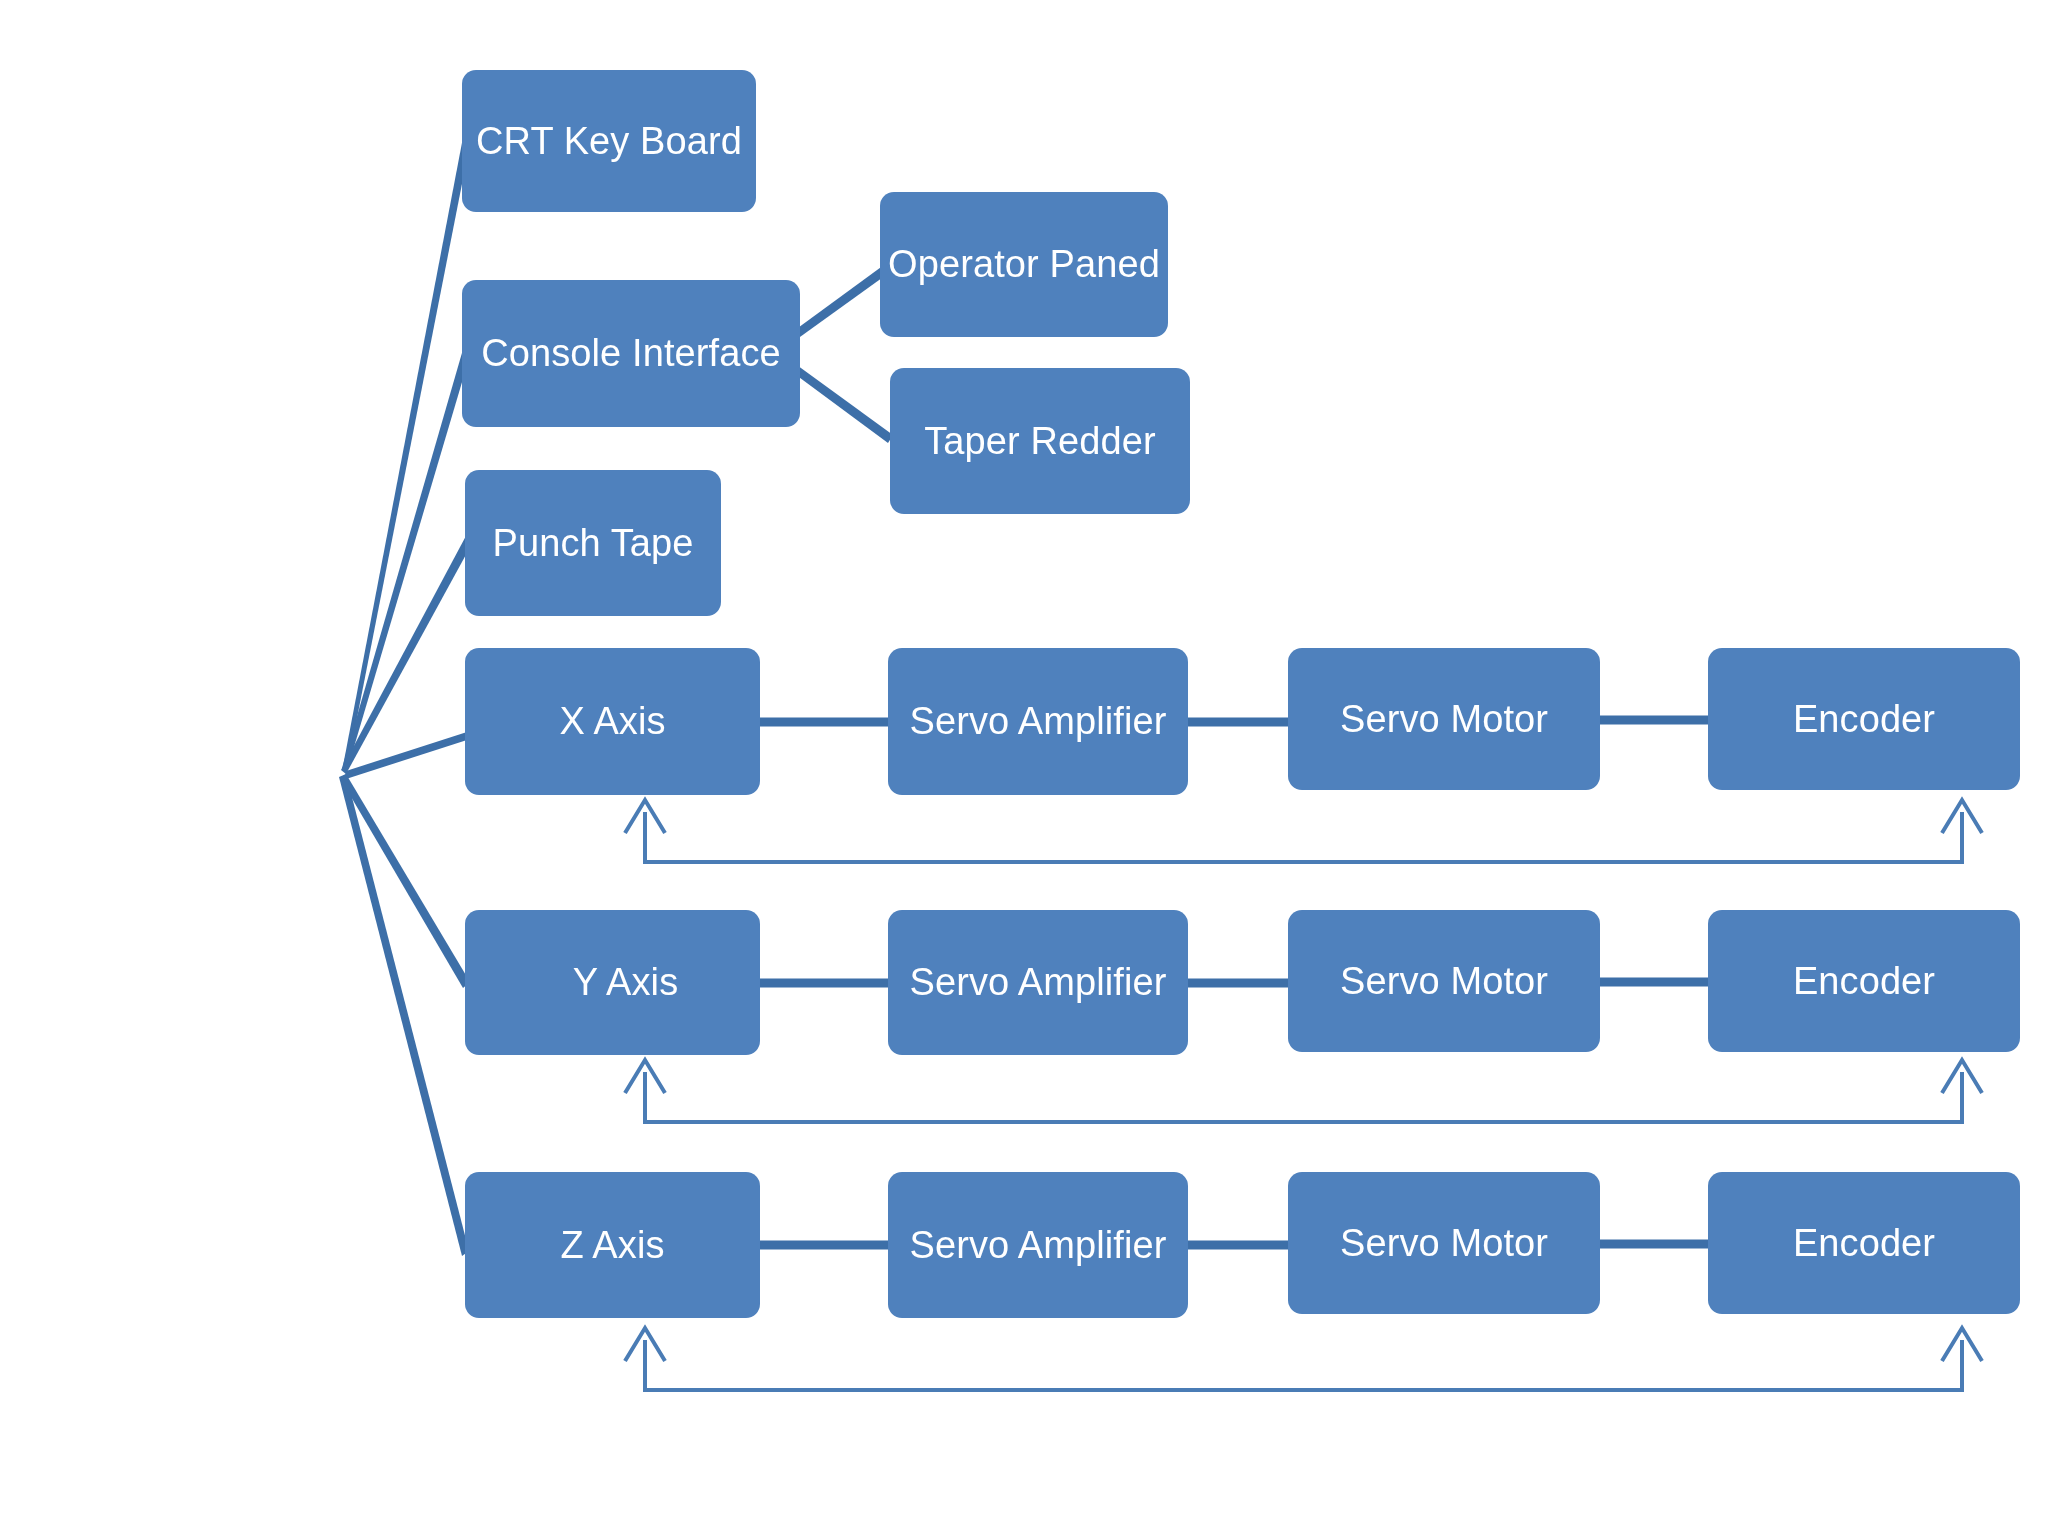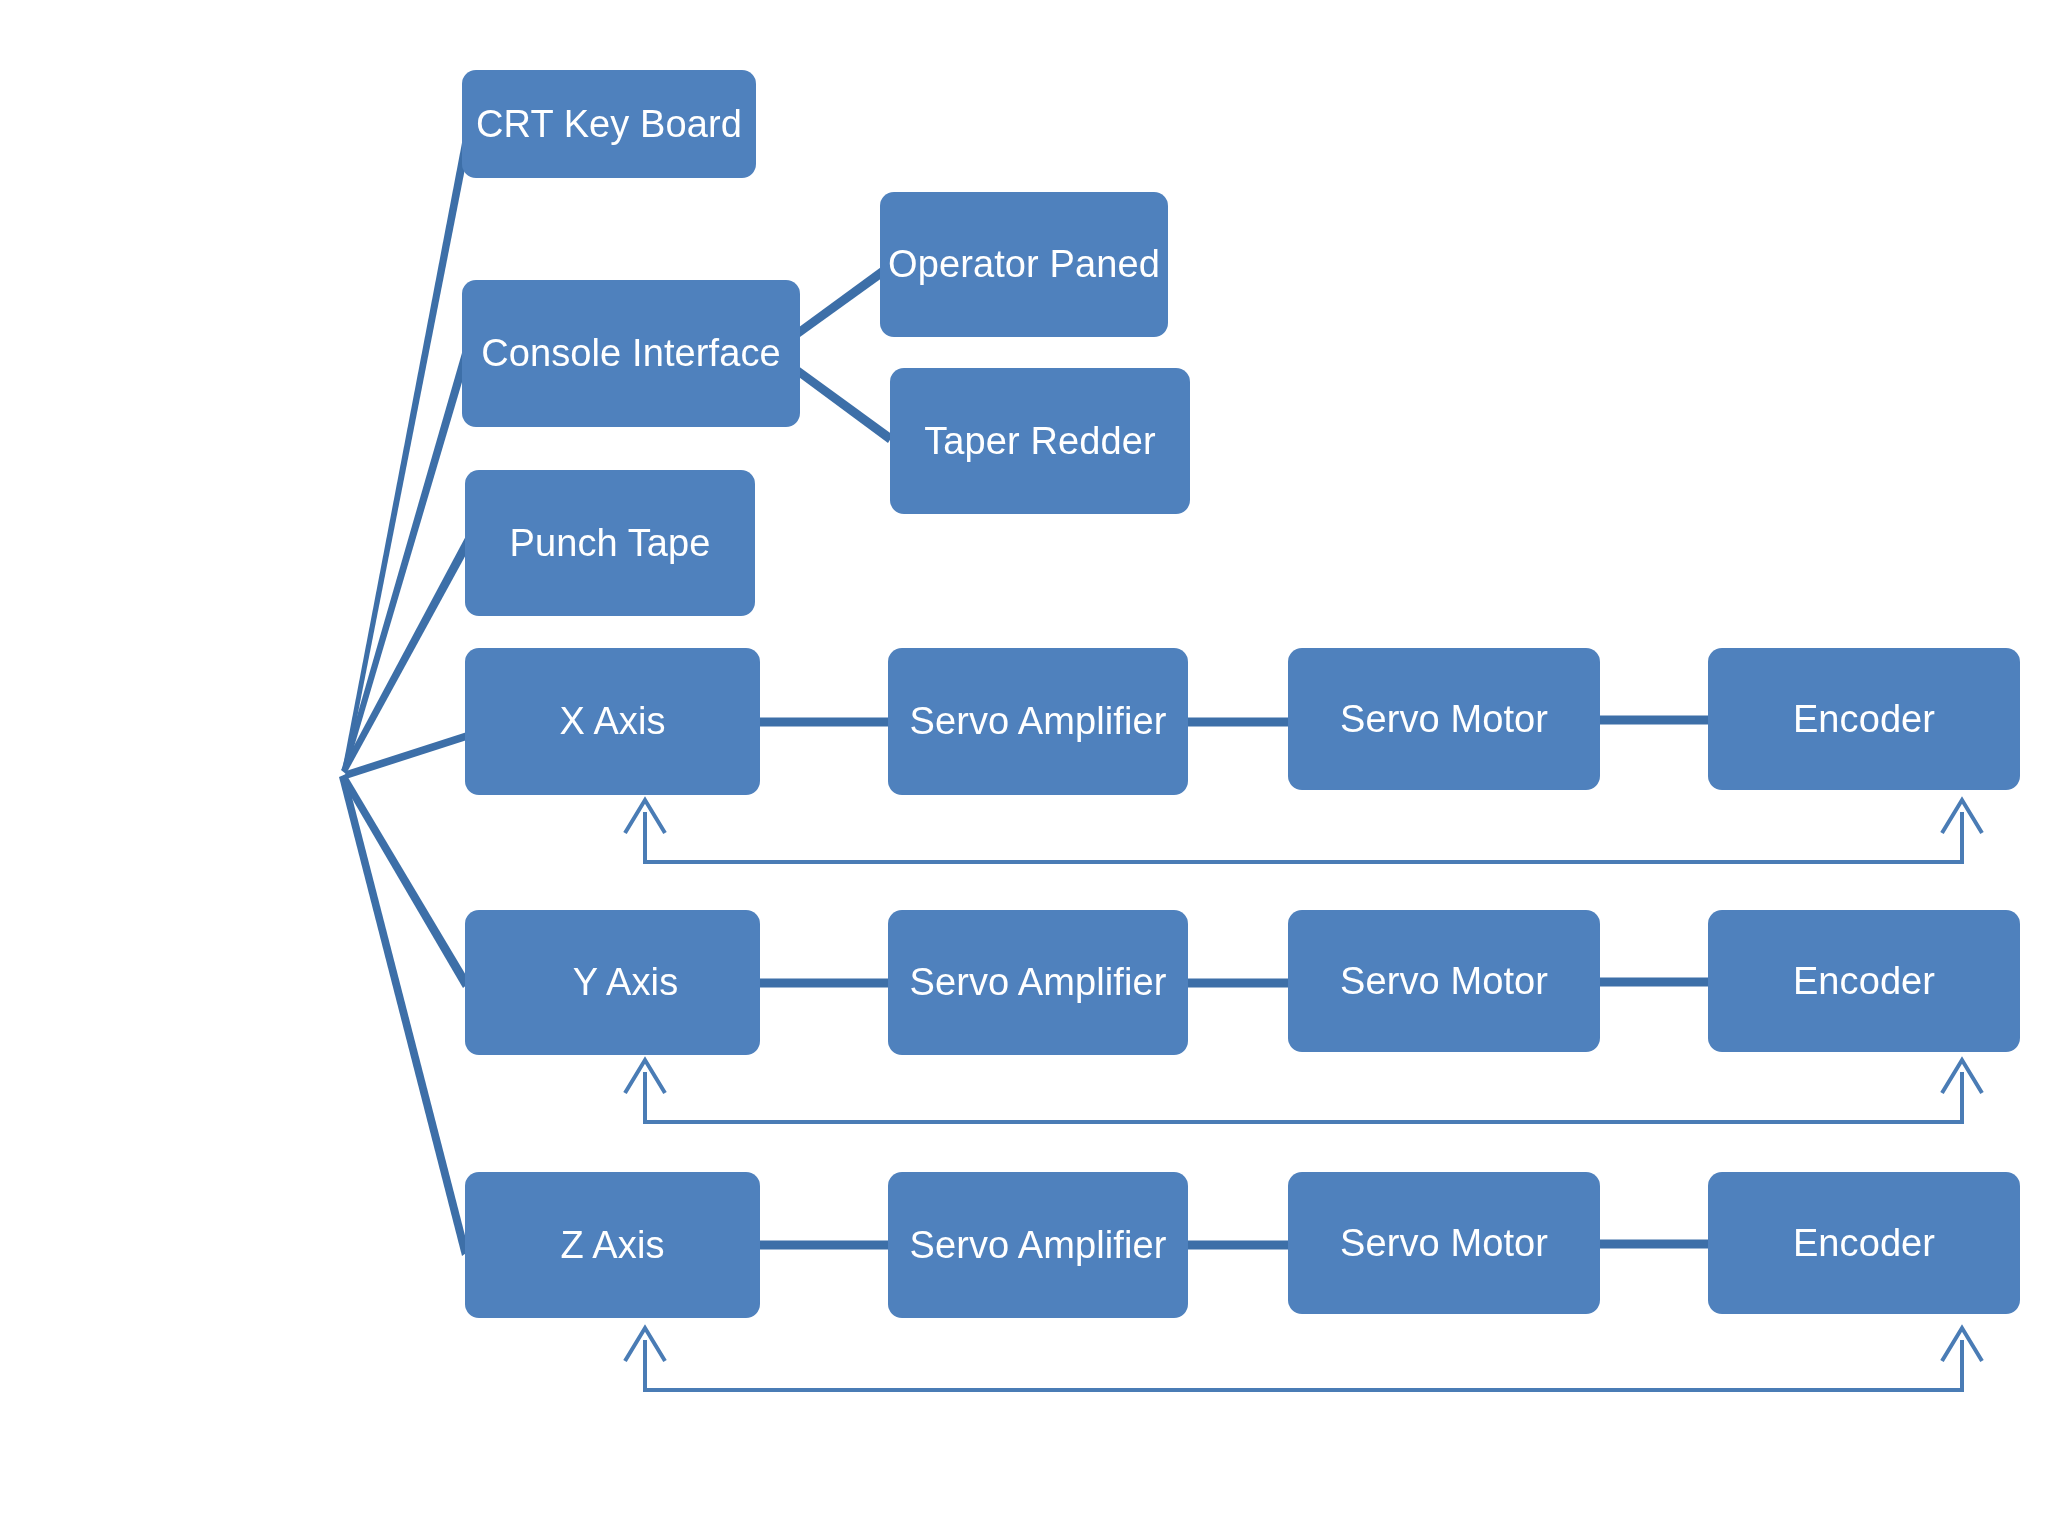--- a/index.html
+++ b/index.html
@@ -36,25 +36,25 @@
     justify-content: center;
     text-align: center;
     line-height: 1.18;
     font-weight: 400;
     letter-spacing: 0.1px;
     padding: 4px 8px;
     z-index: 3;
     white-space: pre-line;
   }
   .n-cpu      { left: 50px;   top: 708px;  width: 295px; height: 138px; font-size: 37px; }
-  .n-crt      { left: 462px;  top: 70px;   width: 294px; height: 108px; font-size: 38px; }
+  .n-crt      { left: 462px;  top: 70px;   width: 294px; height: 142px; font-size: 38px; }
   .n-console  { left: 462px;  top: 280px;  width: 338px; height: 147px; font-size: 38px; }
   .n-oppanel  { left: 880px;  top: 192px;  width: 288px; height: 145px; font-size: 38px; }
   .n-taper    { left: 890px;  top: 368px;  width: 300px; height: 146px; font-size: 38px; }
-  .n-punch    { left: 465px;  top: 470px;  width: 290px; height: 146px; font-size: 38px; }
+  .n-punch    { left: 465px;  top: 470px;  width: 256px; height: 146px; font-size: 38px; }
 
   .n-xaxis    { left: 465px;  top: 648px;  width: 295px; height: 147px; font-size: 38px; }
   .n-xamp     { left: 888px;  top: 648px;  width: 300px; height: 147px; font-size: 38px; }
   .n-xmotor   { left: 1288px; top: 648px;  width: 312px; height: 142px; font-size: 38px; }
   .n-xenc     { left: 1708px; top: 648px;  width: 312px; height: 142px; font-size: 38px; }
 
   .n-yaxis    { left: 465px;  top: 910px;  width: 295px; height: 145px; font-size: 38px; padding-left: 34px; }
   .n-yamp     { left: 888px;  top: 910px;  width: 300px; height: 145px; font-size: 38px; }
   .n-ymotor   { left: 1288px; top: 910px;  width: 312px; height: 142px; font-size: 38px; }
   .n-yenc     { left: 1708px; top: 910px;  width: 312px; height: 142px; font-size: 38px; }

